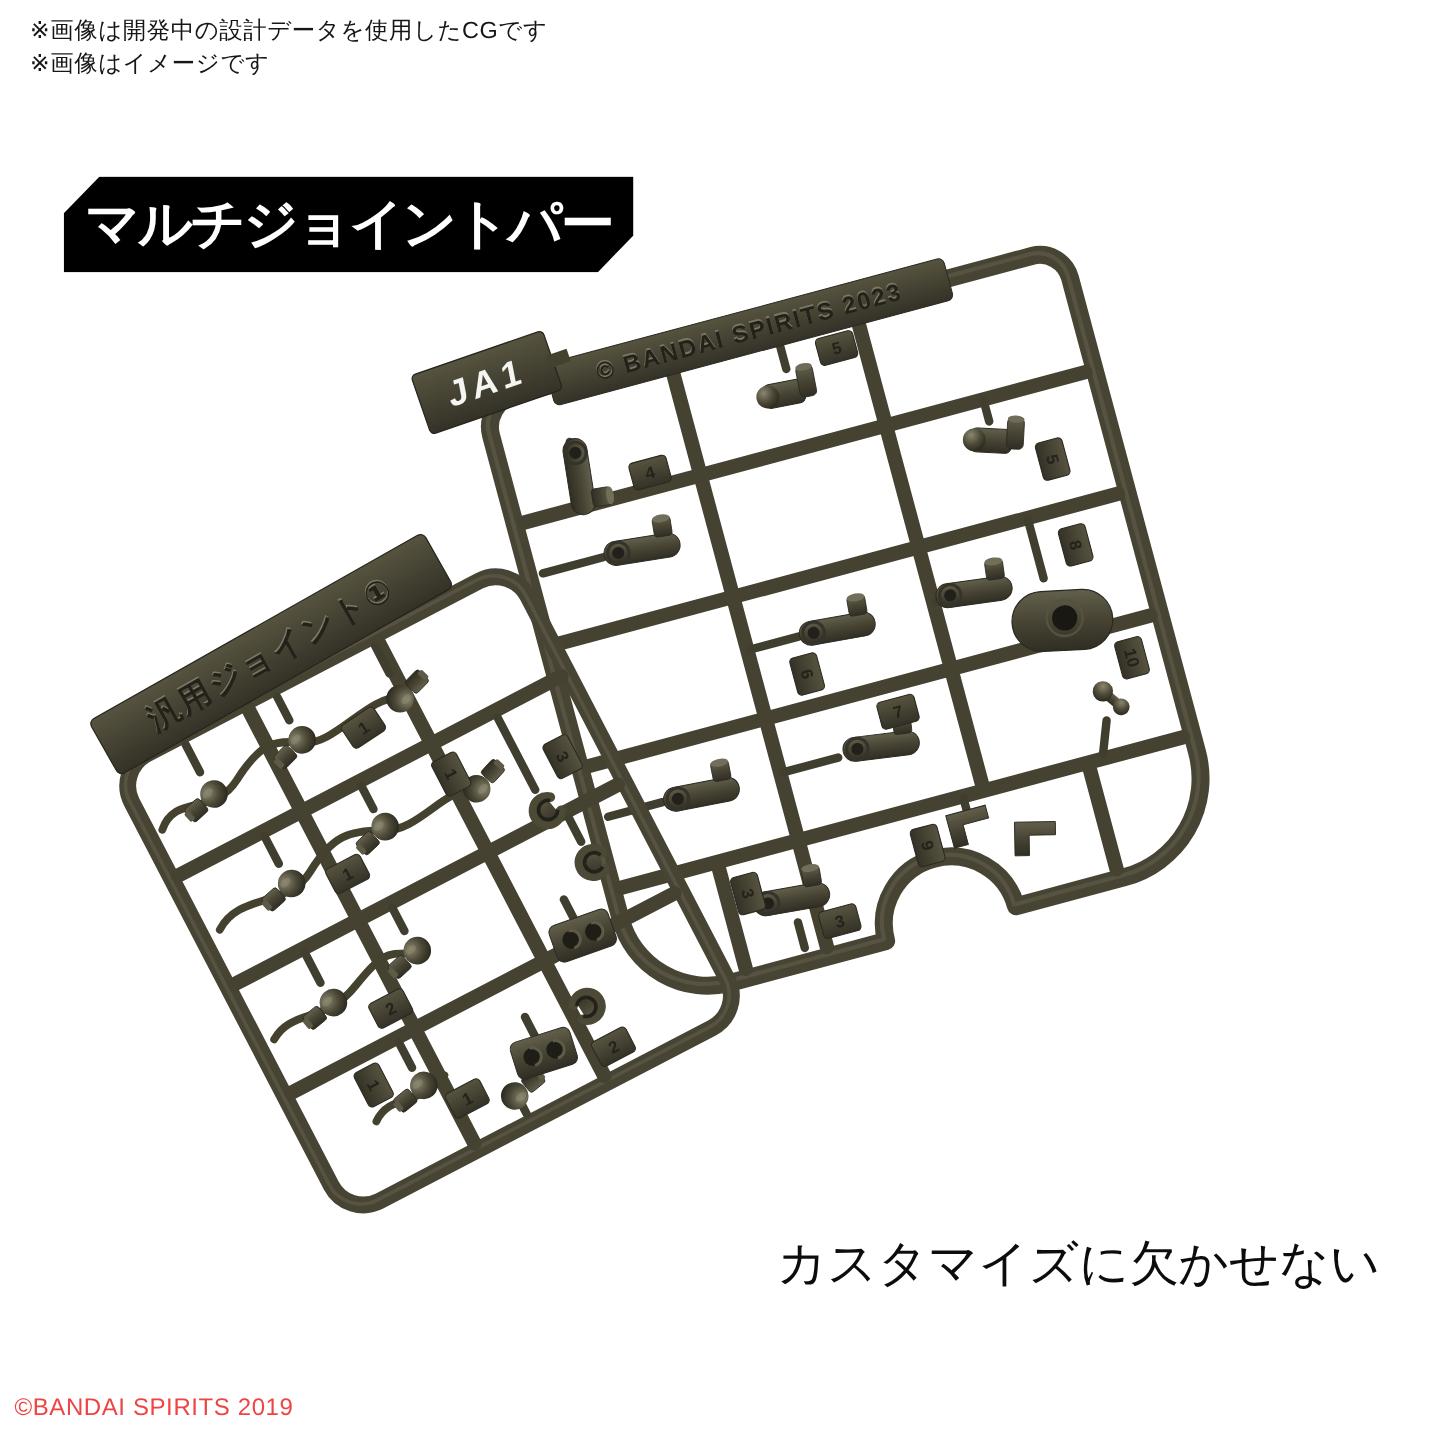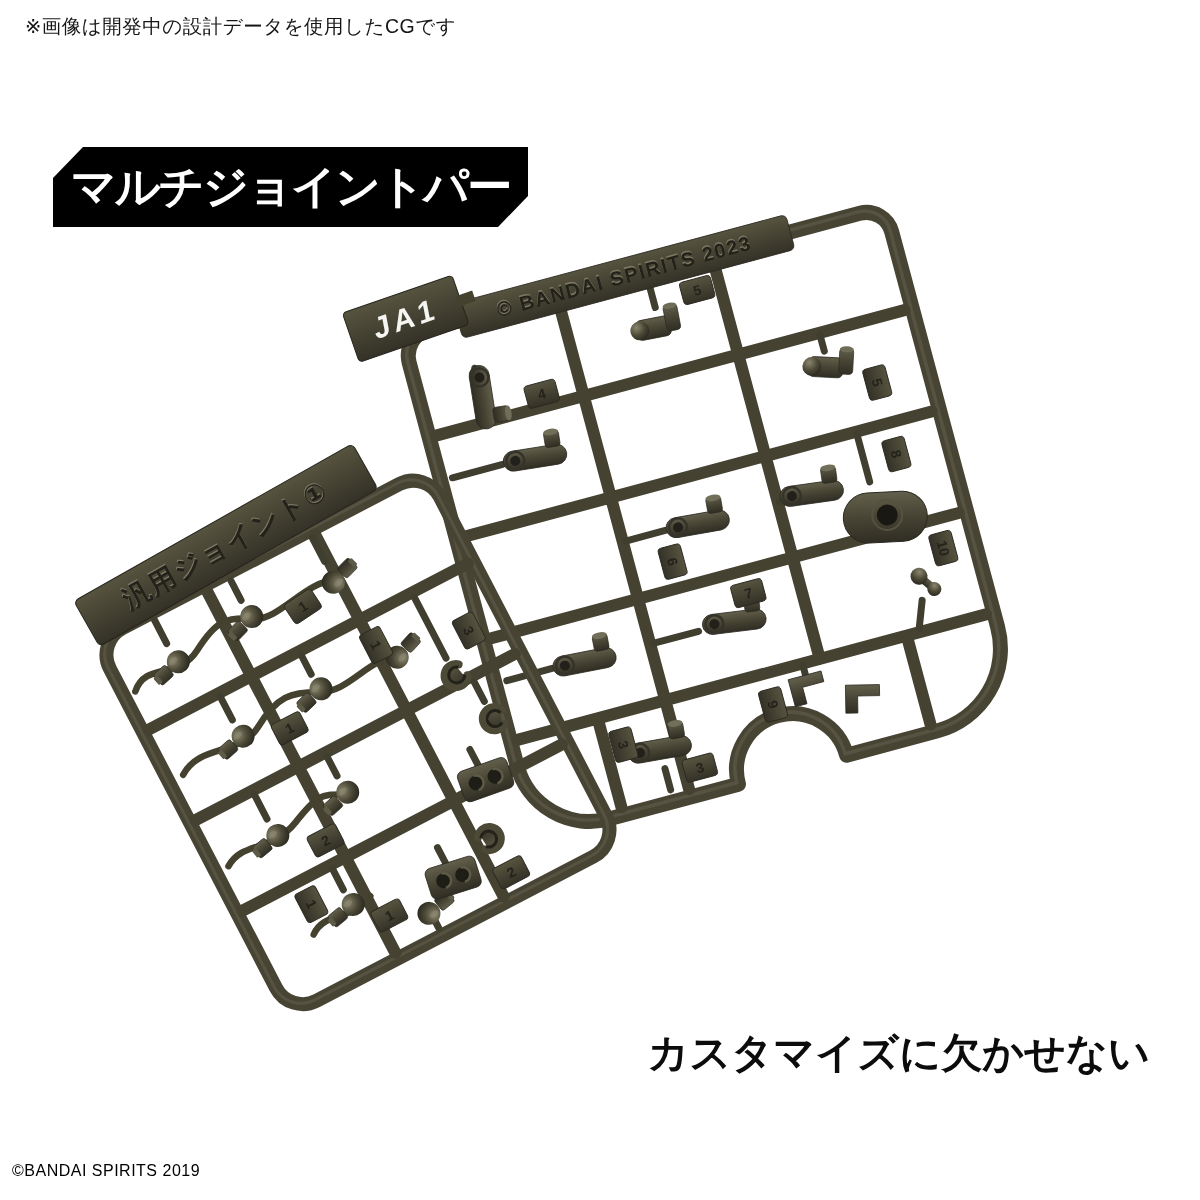--- a/index.html
+++ b/index.html
@@ -16,43 +16,44 @@
   
   .banner {
     left:53px; top:147px; width:475px; height:80px;
     background:#000000;
     clip-path:polygon(30px 0, 100% 0, 100% 49px, calc(100% - 30px) 100%, 0 100%, 0 31px);
     color:#ffffff; font-weight:bold; font-size:45px; letter-spacing:-2px;
     text-align:center; line-height:80px;
   }
 
   
-  .caption { right:50px; top:1030px; font-weight:bold; font-size:41px; line-height:47px; color:#0c0c0c; letter-spacing:0; }
-
-  
-  .footer { left:12px; top:1162px; font-size:16px; color:#000000; letter-spacing:0.5px; }
+  .caption { right:50px; top:1030px; font-weight:normal; font-size:41px; line-height:47px; color:#0c0c0c; letter-spacing:0; }
+
+  
+  .footer { left:12px; top:1162px; font-size:20px; color:#ef4444; letter-spacing:0.5px; }
 
   
   .bar      { fill:none; stroke:#474434; stroke-linecap:round; stroke-linejoin:round; }
   .bar-hl   { fill:none; stroke:#64614e; stroke-linecap:round; stroke-linejoin:round; opacity:0.55; }
   .rail     { fill:none; stroke:#454231; stroke-width:12; stroke-linecap:round; }
   .stub     { fill:none; stroke:#403e2f; stroke-width:7; stroke-linecap:round; }
   .chain    { fill:none; stroke:#44412f; stroke-width:6.5; stroke-linecap:round; }
   .stencil  { font-weight:bold; font-size:30px; fill:#f5f5f1; letter-spacing:4px; text-anchor:middle; }
   .mold-main{ font-weight:bold; font-size:20px; fill:#23221a; letter-spacing:1.5px; text-anchor:middle; }
   .mold-hl  { font-weight:bold; font-size:20px; fill:#7b7763; letter-spacing:1.5px; text-anchor:middle; }
   .plate-main{ font-weight:bold; font-size:27px; fill:#23221a; letter-spacing:2px; text-anchor:middle; }
   .plate-hl { font-weight:bold; font-size:27px; fill:#7b7763; letter-spacing:2px; text-anchor:middle; }
   .tagnum   { font-weight:bold; font-size:14px; fill:#24231b; text-anchor:middle; }
 </style>
 </head>
 <body>
 
 <div class="abs notes">
   <div>※画像は開発中の設計データを使用したCGです</div>
+  <div>※画像はイメージです</div>
 </div>
 
 <div class="abs banner">
   <span>マルチジョイントパーツ</span>
 </div>
 
 <svg class="abs" style="left:0;top:0" width="1200" height="1200" viewBox="0 0 1200 1200">
   <defs>
     <radialGradient id="gBall" cx="0.35" cy="0.3" r="0.85">
       <stop offset="0" stop-color="#8a866f"></stop>

